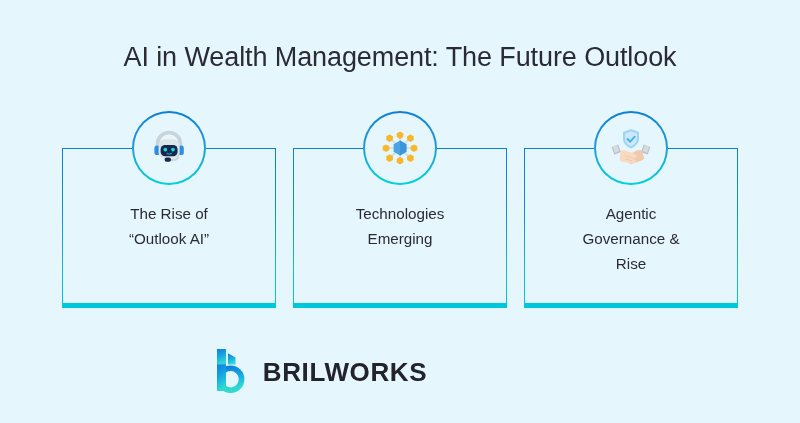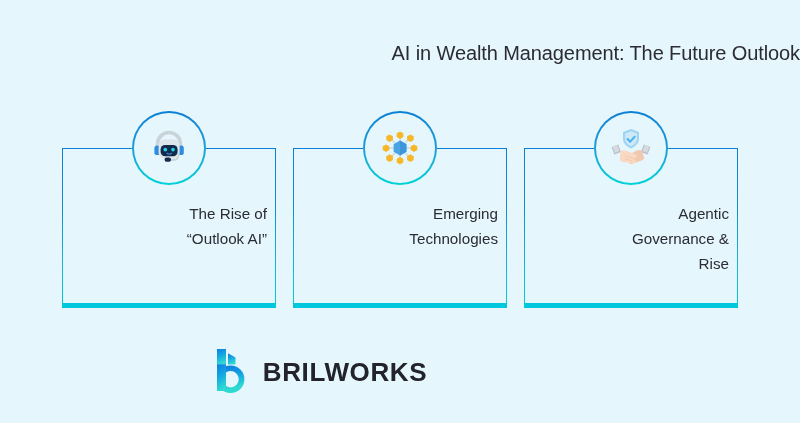--- a/index.html
+++ b/index.html
@@ -21,22 +21,22 @@
     height: 423px;
     box-sizing: border-box;
   }
 
   
   .title {
     position: absolute;
     top: 42px;
     left: 0;
     width: 800px;
-    text-align: right;
-    font-size: 20px;
+    text-align: center;
+    font-size: 27px;
     font-weight: 400;
     color: #2b2b33;
     letter-spacing: -0.1px;
     white-space: nowrap;
   }
 
   
   .cards {
     position: absolute;
     top: 148px;
@@ -110,21 +110,21 @@
     justify-content: center;
   }
   .icon-circle svg { display: block; }
 
   
   .card-label {
     position: absolute;
     left: 0;
     right: 0;
     top: 52px;
-    text-align: right;
+    text-align: center;
     font-size: 15.2px;
     line-height: 25px;
     color: #2b2b33;
     font-weight: 400;
     padding: 0 8px;
   }
 
   
   .logo {
     position: absolute;
@@ -223,22 +223,22 @@
               <polygon points="32.4,28.3 35.7,30.2 35.7,34.0 32.4,35.9 29.1,34.0 29.1,30.2"></polygon>
             </g>
 
             <polygon points="22,14.6 28.4,18.3 28.4,25.7 22,29.4 15.6,25.7 15.6,18.3" fill="#4aa3e3"></polygon>
             <polygon points="22,14.6 28.4,18.3 28.4,25.7 22,29.4" fill="#3d95dc"></polygon>
           </svg>
         </span>
       </div>
 
       <div class="card-label">
+        <div>Technologies</div>
         <div>Emerging</div>
-        <div>Technologies</div>
       </div>
     </div>
 
     <div class="card">
       <div class="edge left"></div>
       <div class="edge right"></div>
       <div class="top-gap"></div>
       <div class="bottom-bar"></div>
 
       <div class="icon-circle">

